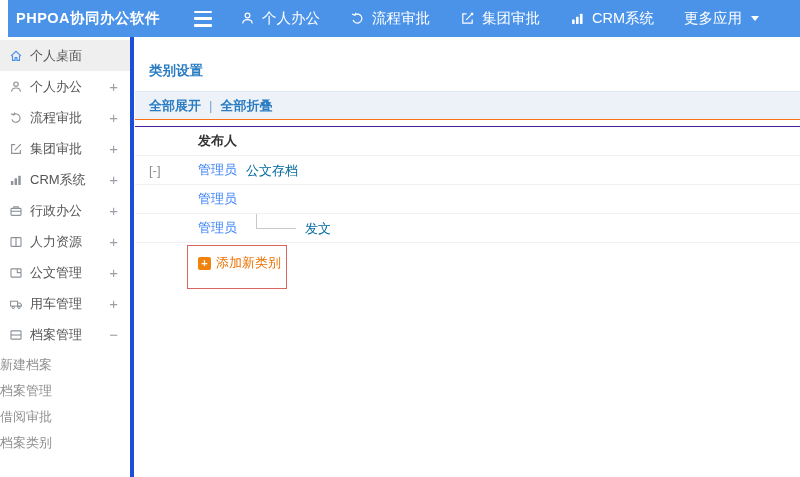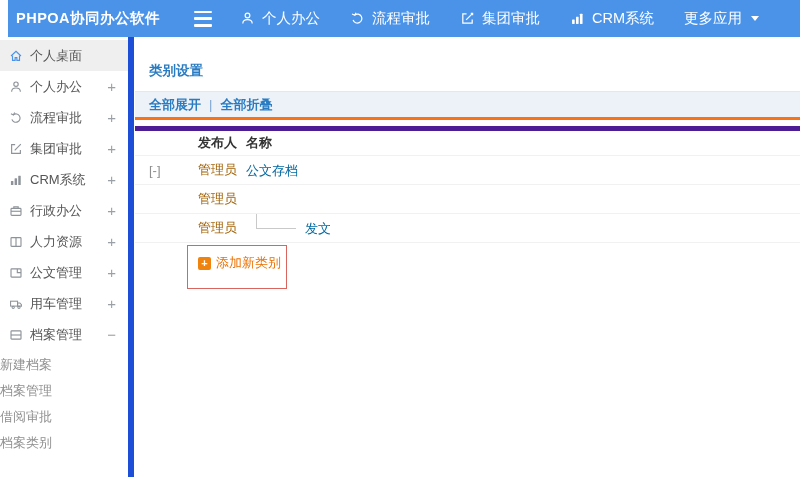--- a/index.html
+++ b/index.html
@@ -13,41 +13,41 @@
   .hamburger i { display:block; height:2.6px; width:18px; background:#fff; border-radius:1px; }
   .topnav { display:flex; align-items:center; margin-left:26px; }
   .topnav-item { display:flex; align-items:center; gap:7px; margin-right:30px; font-size:14.5px; cursor:pointer; white-space:nowrap; }
   .caret-down { width:0; height:0; border-left:4.5px solid transparent; border-right:4.5px solid transparent; border-top:5.5px solid #fff; margin-left:2px; }
 
   
   .ic { display:inline-flex; width:15px; height:15px; }
   .ic svg { width:100%; height:100%; }
 
   
-  .sidebar { position:absolute; top:37px; left:0; width:134px; height:440px; background:#fff; border-right:6px solid #1d4ed8; padding-top:3px; }
+  .sidebar { position:absolute; top:37px; left:0; width:134px; height:440px; background:#fff; border-right:4px solid #1d4ed8; padding-top:3px; }
   .side-item { height:31px; display:flex; align-items:center; padding:0 12px 0 9px; color:#555; cursor:pointer; }
   .side-item .ic { color:#8d9399; margin-right:7px; width:14px; height:14px; flex:none; }
   .side-item.active { background:#efefef; }
   .side-item.active .ic { color:#4a93e8; }
   .expander { margin-left:auto; color:#9aa0a6; font-size:15px; line-height:1; }
   .side-sub { padding-top:2px; }
   .side-sub-item { height:26px; line-height:26px; color:#8f8f8f; cursor:pointer; }
 
   
   .content { position:absolute; top:37px; left:135px; width:665px; height:440px; background:#fff;margin-top:13px; }
   .page-title { color:#2a7cc2; font-weight:bold; font-size:13.5px; padding:12px 0 0 14px; }
-  .toolbar { margin-top:11px; height:29px; background:#edf2f9; border-top:1px solid #e1e8f3; border-bottom:3px solid #f97316; display:flex; align-items:center; padding-left:14px; color:#2a7cc2; font-weight:bold; }
+  .toolbar { margin-top:11px; height:29px; background:#edf2f9; border-top:1px solid #e1e8f3; border-bottom:1px solid #f97316; display:flex; align-items:center; padding-left:14px; color:#2a7cc2; font-weight:bold; }
   .toolbar a { color:#2a7cc2; text-decoration:none; cursor:pointer; }
   .toolbar .sep { margin:0 8px; color:#79a5d2; font-weight:normal; }
 
   .cat-table { margin-top:6px; }
   .trow { display:flex; align-items:center; height:29px; border-bottom:1px solid #f1f1f1; padding-left:14px; }
-  .trow.thead { border-top:5px solid #4c1d95; height:30px; font-weight:bold; color:#333; }
+  .trow.thead { border-top:1px solid #4c1d95; height:30px; font-weight:bold; color:#333; }
   .c-toggle { width:49px; color:#8f8f8f; }
-  .c-pub { width:48px; color:#a16207; }
+  .c-pub { width:48px; color:#3b82f6; }
   .thead .c-pub { color:#333; }
   .c-name { color:#0369a1; display:flex; align-items:center; flex:1; height:100%; }
   .thead .c-name { color:#333; }
   .tree-connector { width:40px; height:15px; border-left:1px solid #c9c9c9; border-bottom:1px solid #c9c9c9; margin:0 9px 0 10px; align-self:flex-start; }
   .c-name .nm { line-height:29px; }
 
   .add-box { margin:2px 0 0 52px; width:100px; height:44px; border:1px solid #d9665e; padding:8px 0 0 10px; }
   .add-link { display:inline-flex; align-items:center; gap:5px; color:#ec7100; cursor:pointer; text-decoration:none; white-space:nowrap; }
   .plus-icon { width:13px; height:13px; background:#f0820e; border-radius:2px; color:#fff; display:flex; align-items:center; justify-content:center; font-size:11px; font-weight:bold; line-height:1; flex:none; }
 </style>
@@ -225,21 +225,20 @@
   <div class="toolbar">
     <a>全部展开</a>
     <span class="sep">|</span>
     <a>全部折叠</a>
   </div>
 
   <div class="cat-table">
     <div class="trow thead">
       <div class="c-toggle"></div>
       <div class="c-pub">发布人</div>
-      <div class="c-name">名称</div>
     </div>
     <div class="trow">
       <div class="c-toggle">[-]</div>
       <div class="c-pub">管理员</div>
       <div class="c-name">
           <span class="nm">公文存档</span>
         </div>
     </div>
     <div class="trow">
       <div class="c-toggle"></div>

